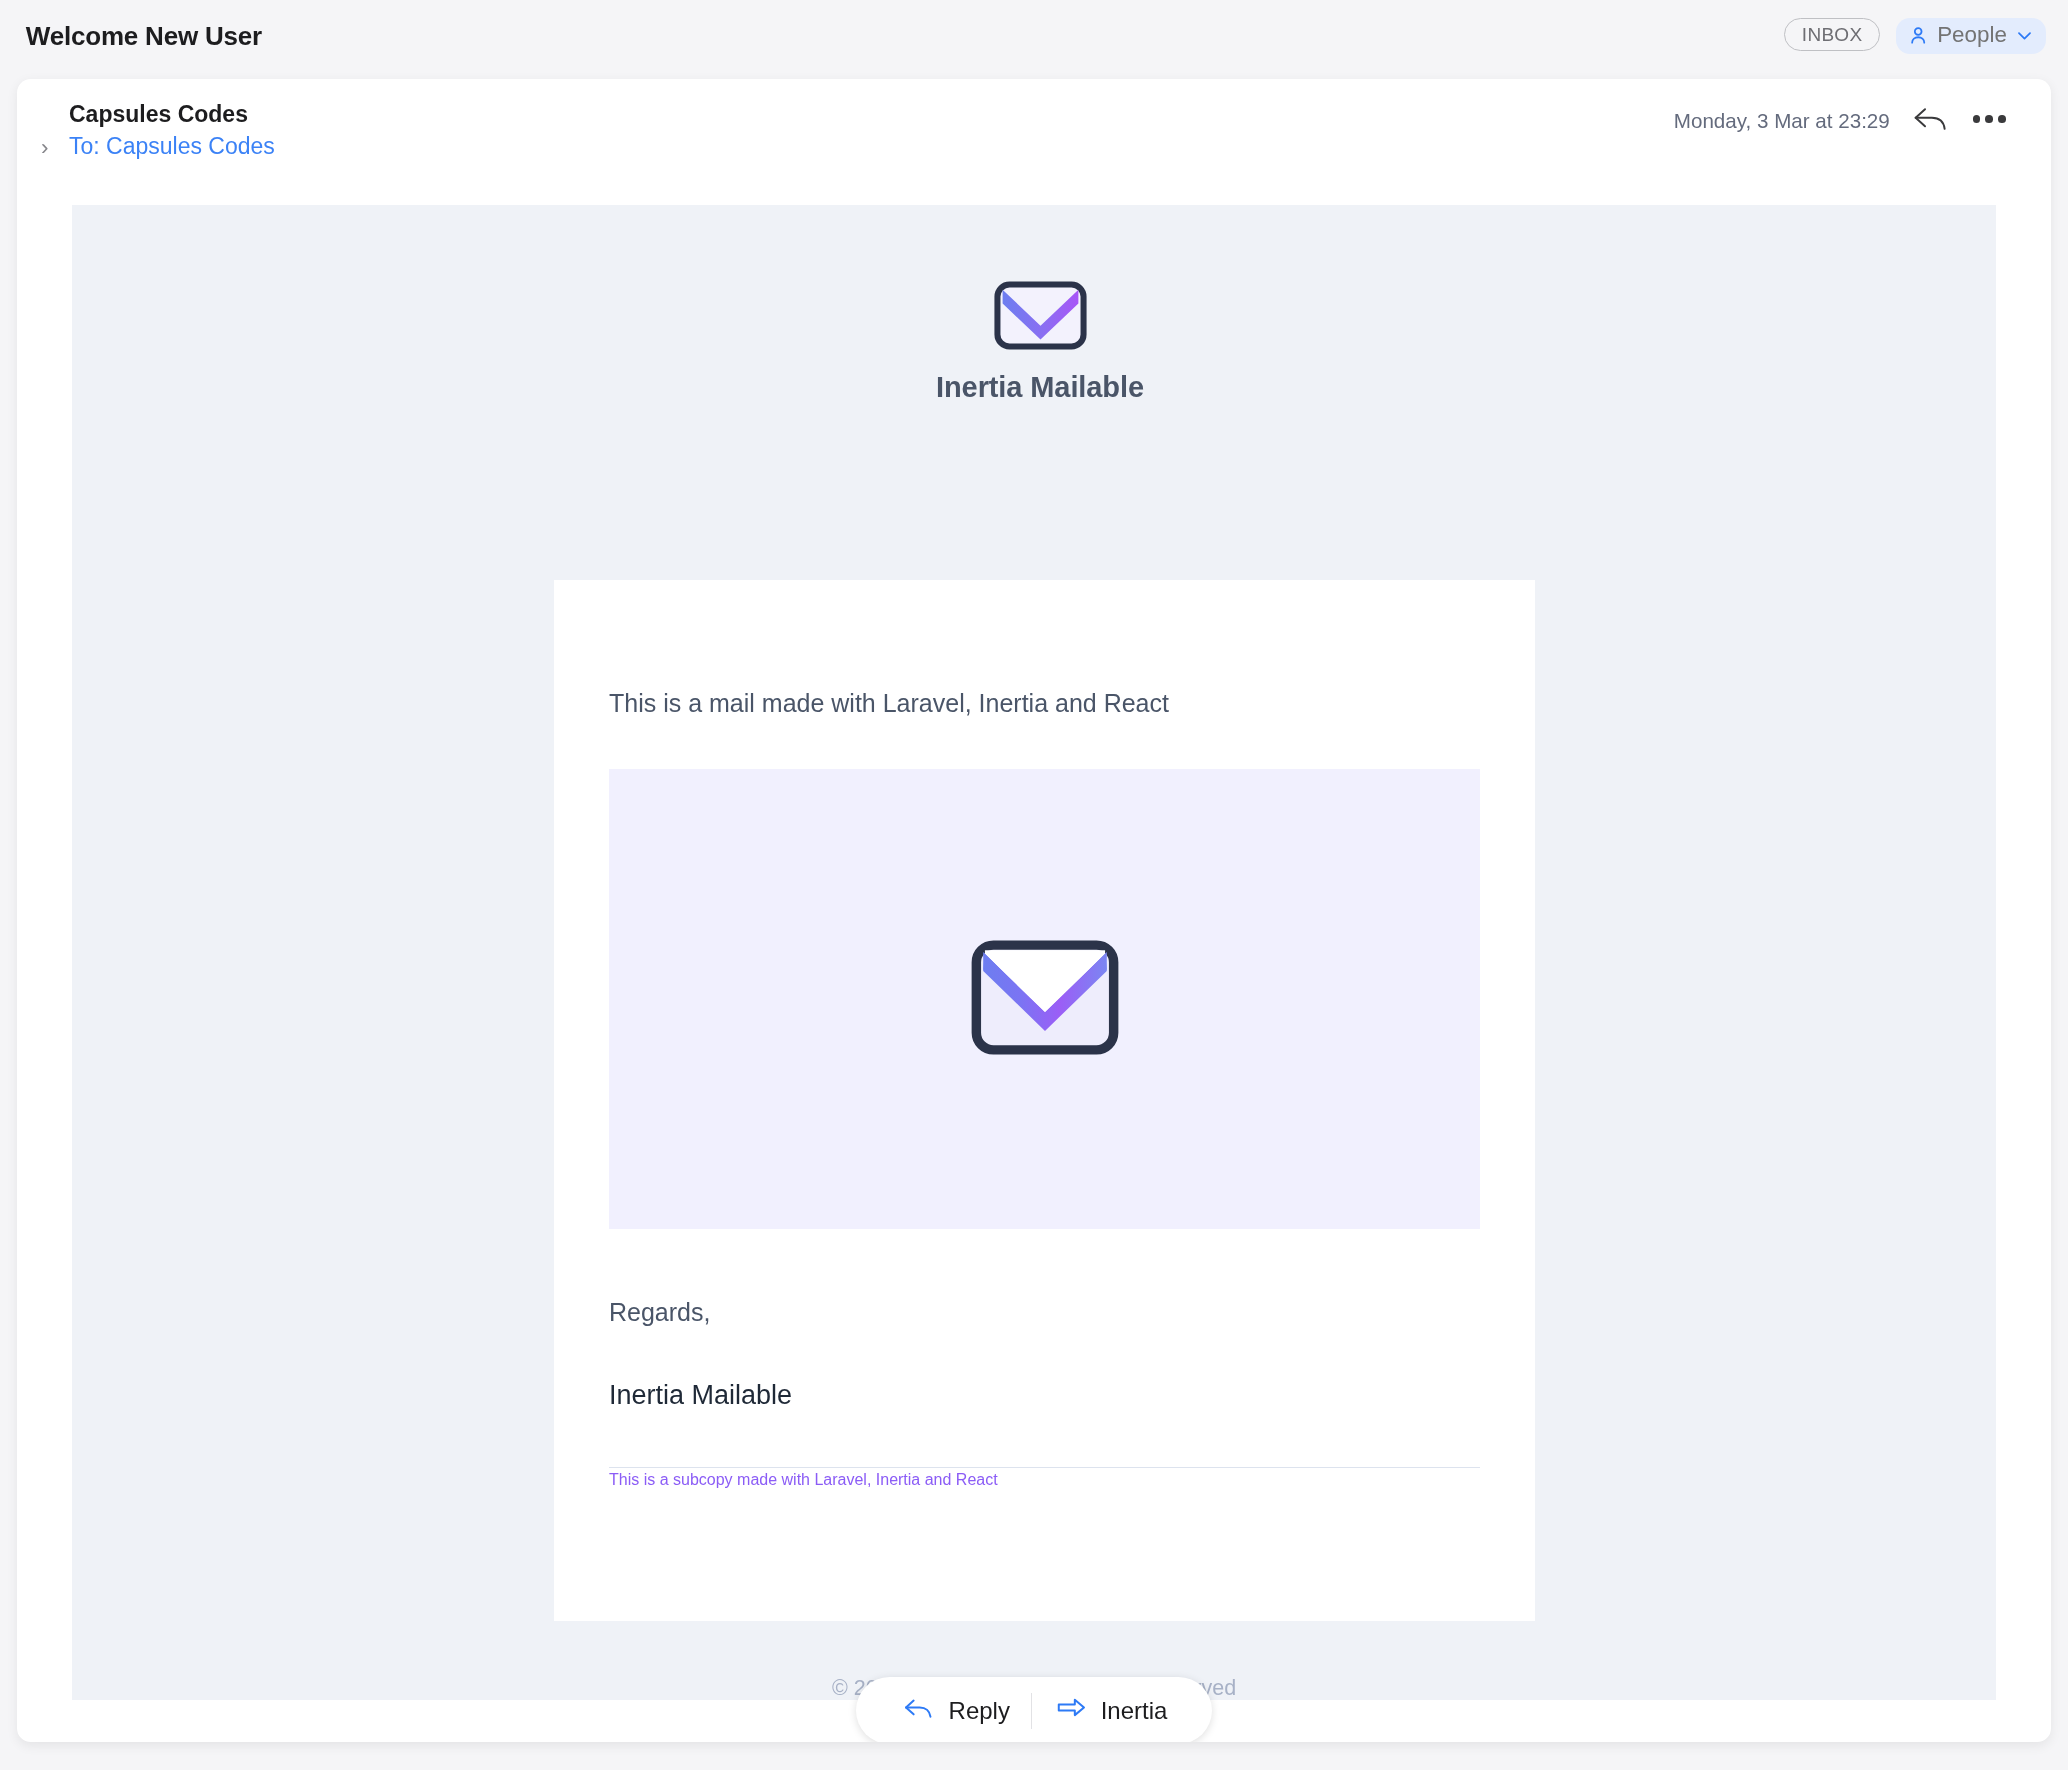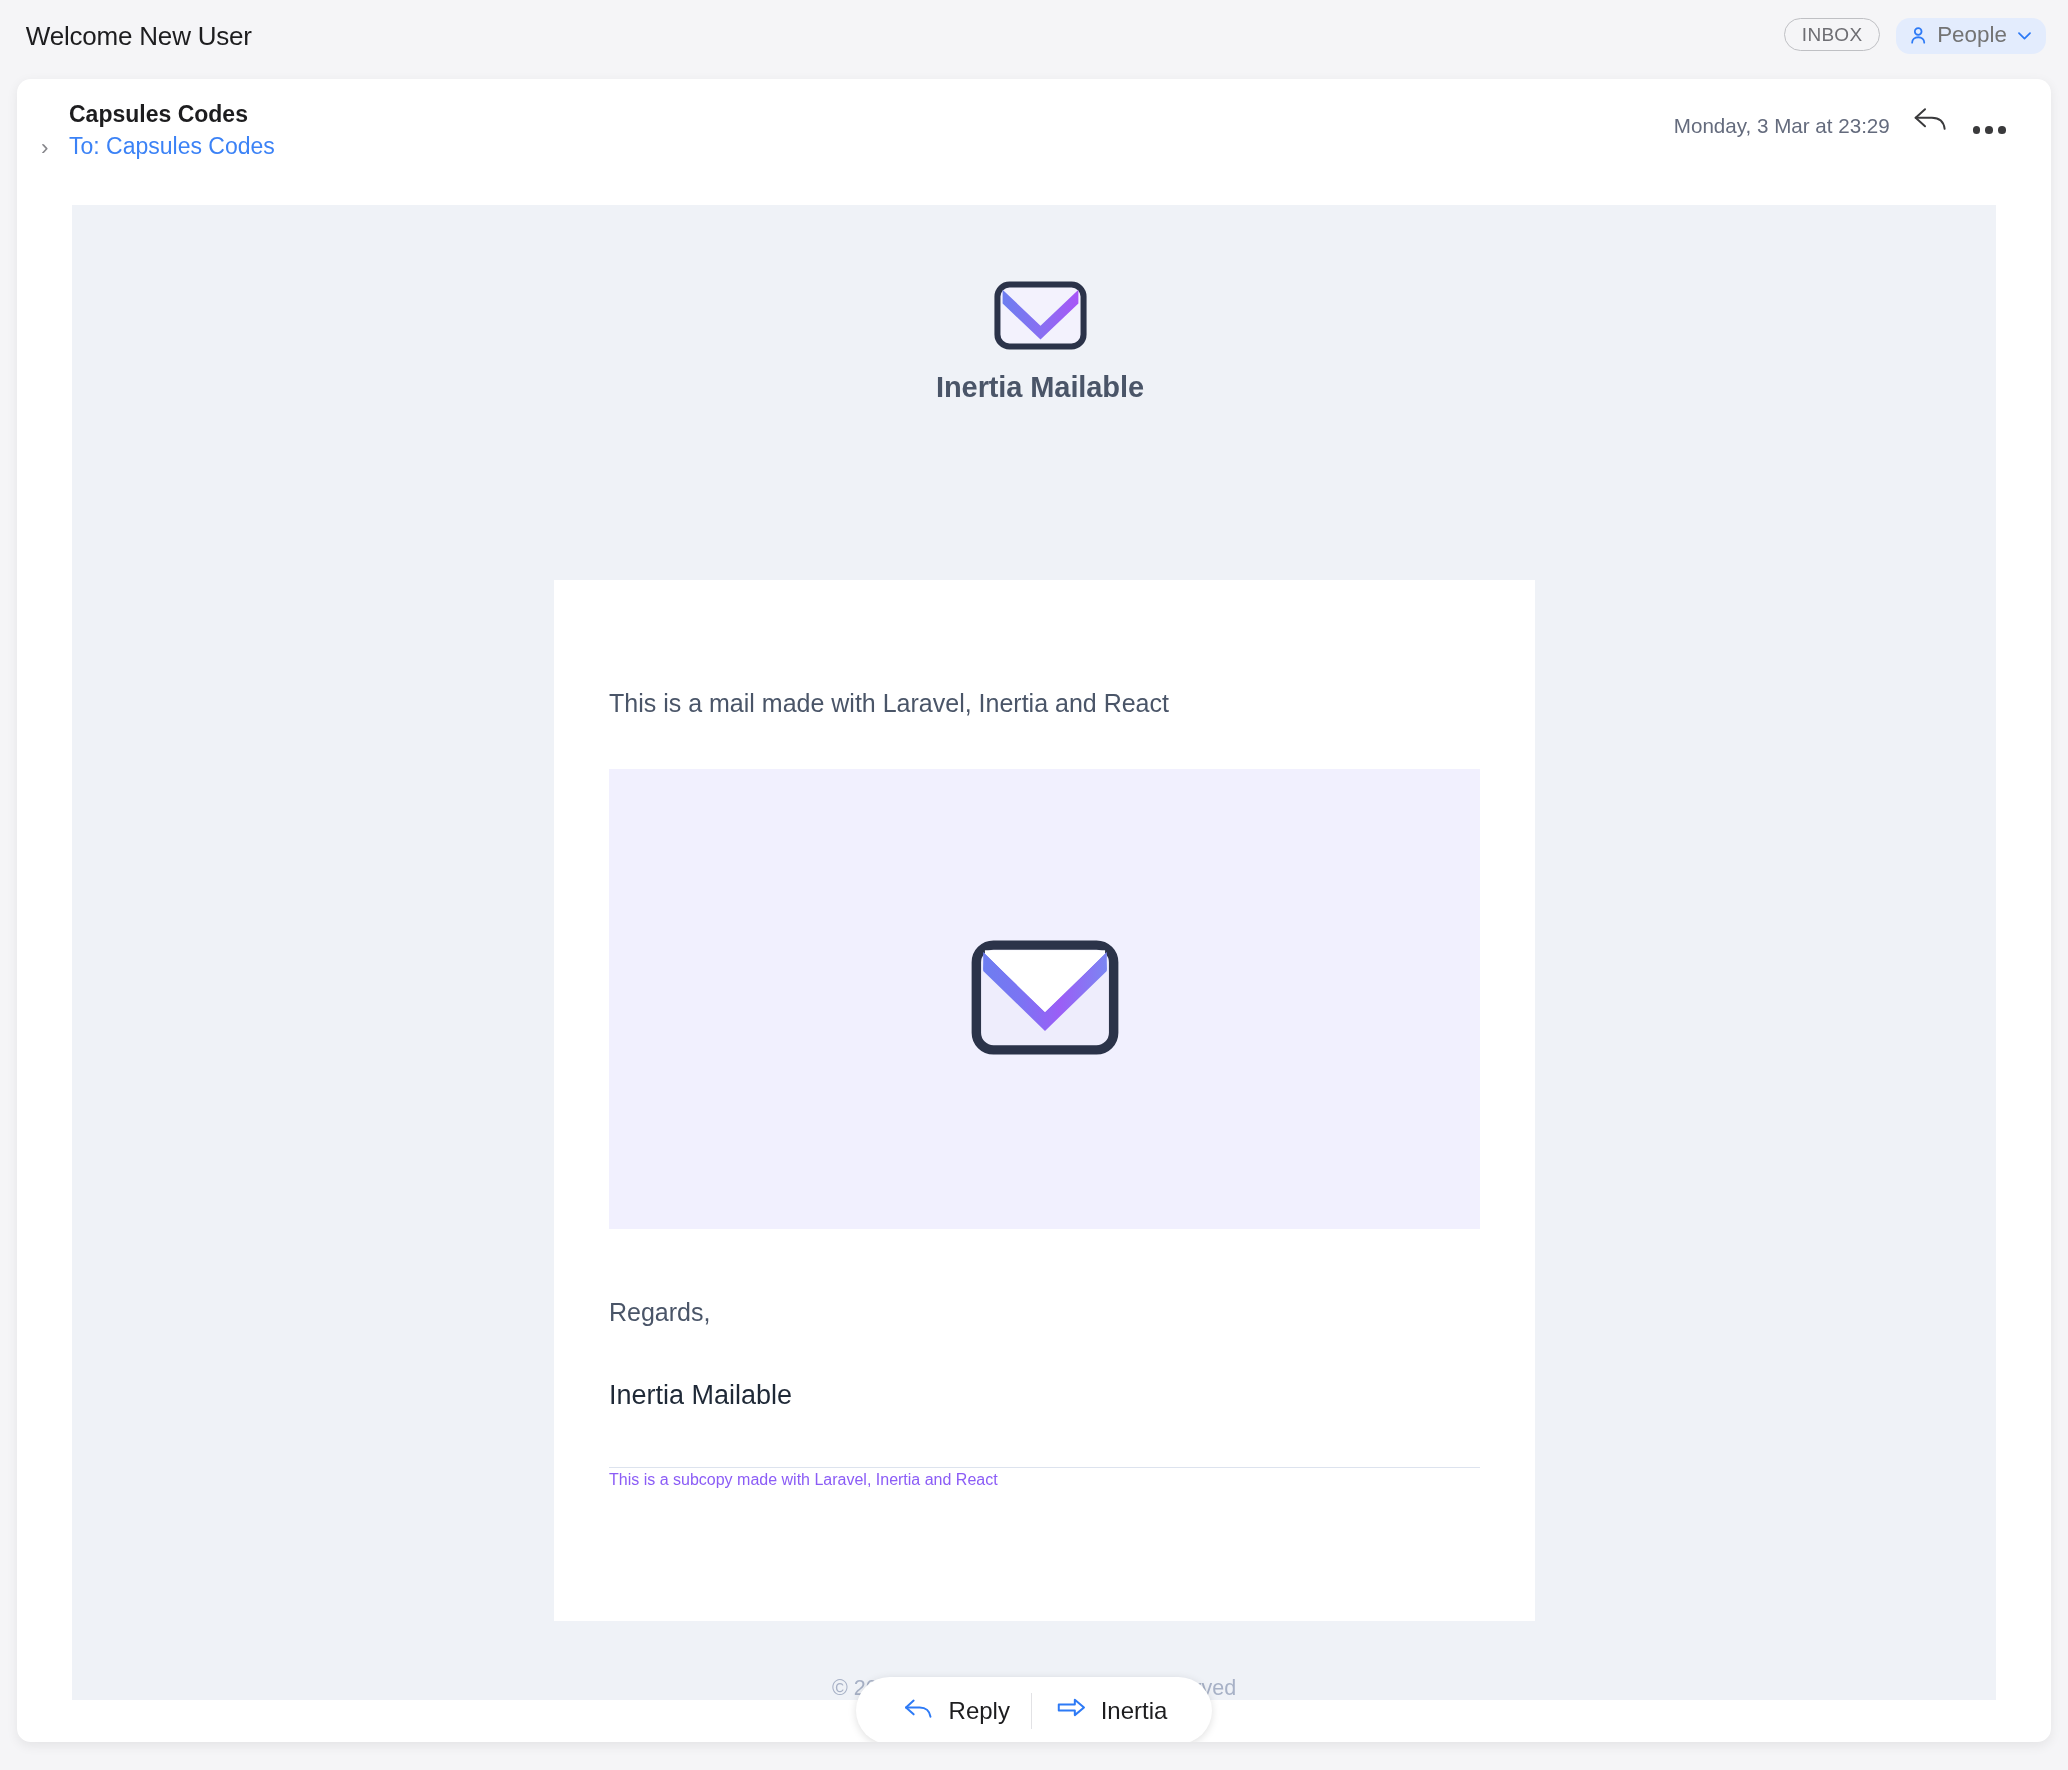--- a/index.html
+++ b/index.html
@@ -20,21 +20,21 @@
     height: 72px;
     display: flex;
     align-items: center;
     justify-content: space-between;
     padding: 0 22.4px 0 22.4px;
     background: #f5f5f7;
   }
 
   #window-title {
     font-size: 26px;
-    font-weight: 400;
+    font-weight: 700;
     color: #1d1d1f;
     letter-spacing: -0.2px;
     padding-left: 3.4px;
   }
 
   #topbar-right {
     display: flex;
     align-items: flex-start;
     gap: 15.5px;
   }
@@ -112,21 +112,21 @@
     font-size: 23px;
     color: #3b82f6;
     line-height: 1.28;
   }
 
   #header-right {
     position: absolute;
     right: 45px;
     top: 26px;
     display: flex;
-    align-items: flex-end;
+    align-items: center;
     gap: 22.4px;
   }
   #message-date {
     font-size: 20.6px;
     color: #646b7d;
     line-height: 1;
   }
   #reply-icon-btn { display: flex; align-items: center; }
   #more-icon-btn {
     display: flex;

